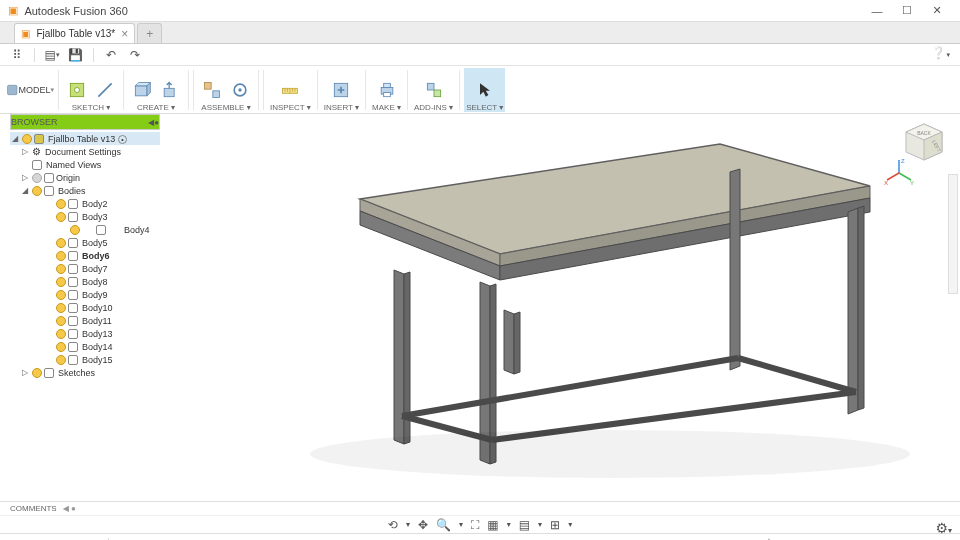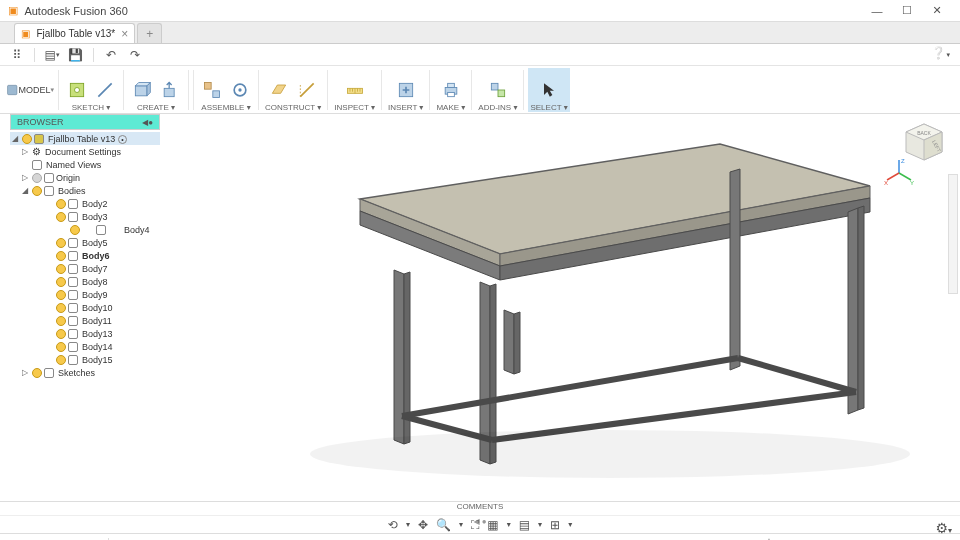--- a/index.html
+++ b/index.html
@@ -20,34 +20,34 @@
   .model-btn .caret { font-size:7px;color:#888;}
   .tb-sep { width:1px; height:40px; background:#e7e7e7; }
   .tb-group { display:flex;flex-direction:column;align-items:center;justify-content:flex-end;height:44px;padding:0 2px;}
   .tb-icons { display:flex;gap:4px;height:24px;align-items:center;}
   .tb-ico { width:24px;height:24px;display:flex;align-items:center;justify-content:center;}
   .tb-label { font-size:8px;color:#666;margin-top:1px;display:flex;align-items:center;gap:2px;}
   .tb-group.sel { background:#cfe6f5; }
   svg.icon24 { width:20px;height:20px; }
   .workspace { position: relative; height: 387px; background: #fff; display:flex; }
   .browser { position:absolute; top:0; left:10px; width:150px; z-index:50; }
-  .browser-head { height:16px; background:#5eead4; border:1px solid #ccc; display:flex; align-items:center; padding:0 6px; font-size:9px; color:#555; justify-content:space-between;}
+  .browser-head { height:16px; background:#84cc16; border:1px solid #ccc; display:flex; align-items:center; padding:0 0; font-size:9px; color:#555; justify-content:space-between;}
   .browser-body { background:rgba(255,255,255,0.0); padding:2px 0; font-size:9px; color:#333; }
   .tree-row { display:flex; align-items:center; height:13px; gap:2px; padding-left:0; white-space:nowrap;}
   .tree-row.root { background:#d8e8f5;}
   .tree-arrow { width:10px; text-align:center; color:#666; font-size:8px;}
   .bulb { width:10px;height:10px;border-radius:50%;background:#f7c94b;border:1px solid #c89a17; }
   .bulb.off { background:#d6d6d6;border:1px solid #aaa;}
   .box { width:10px;height:10px;border:1px solid #888;border-radius:2px;background:#fff;}
   .body-row { padding-left:34px;}
   .viewcube { position:absolute; top:6px; right:14px; width:44px; height:44px; }
   .axis-ind { position:absolute; top:44px; right:46px; width:30px; height:30px; }
   .canvas-img { position:absolute; left:170px; top:0; width:770px; height:380px; }
   .ruler { position:absolute; right:2px; top:60px; width:10px; height:120px; background:#f4f4f4; border:1px solid #ddd;}
-  .comments-bar { height:14px; border-top:1px solid #ddd; display:flex; align-items:center; font-size:8px; color:#666; padding:0 10px; gap:6px;flex-direction:column;}
+  .comments-bar { height:14px; border-top:1px solid #ddd; display:flex; align-items:center; font-size:8px; color:#666; padding:0 10px; gap:6px;}
   .comments-bar .fill{flex:1;}
   .navbar { height:18px; background:#fff; border-top:1px solid #eee; display:flex; align-items:center; justify-content:center; gap:8px;}
   .navbar span { font-size:12px; color:#555; }
   .timeline { height:25px; background:#fff; border-top:1px solid #ddd; display:flex; align-items:center; padding:0 6px; gap:4px; }
   .tl-btn { width:16px;height:16px;display:flex;align-items:center;justify-content:center;font-size:12px;color:#555;}
   .tl-sep { width:1px;height:16px;background:#ddd;margin:0 2px;}
   .tl-ops { display:flex; gap:2px; align-items:center; overflow:hidden; }
   .tl-op { width:16px;height:16px; display:flex;align-items:center;justify-content:center;}
   .tl-gear { position:absolute; right:8px; bottom:4px; font-size:14px; color:#555;}
   .help { position:absolute; right:10px; top:46px; font-size:12px; color:#555; z-index:60;}
@@ -147,36 +147,20 @@
           <svg class="icon24" viewBox="0 0 24 24">
             <circle cx="12" cy="12" r="7" fill="none" stroke="#5b87b3" stroke-width="2"></circle>
             <circle cx="12" cy="12" r="2" fill="#5b87b3"></circle>
           </svg>
         </div>
     </div>
     <div class="tb-label">ASSEMBLE ▾</div>
   </div>
   <div class="tb-sep"></div>
 
-  <div class="tb-group">
-    <div class="tb-icons">
-      <div class="tb-ico">
-          <svg class="icon24" viewBox="0 0 24 24">
-            <polygon points="4,16 10,6 20,6 14,16" fill="#f1d38a" stroke="#c69e3a"></polygon>
-          </svg>
-        </div>
-      <div class="tb-ico">
-          <svg class="icon24" viewBox="0 0 24 24">
-            <line x1="4" y1="20" x2="20" y2="4" stroke="#c69e3a" stroke-width="2"></line>
-            <line x1="4" y1="20" x2="4" y2="4" stroke="#c69e3a" stroke-width="1" stroke-dasharray="2"></line>
-          </svg>
-        </div>
-    </div>
-    <div class="tb-label">CONSTRUCT ▾</div>
-  </div>
   <div class="tb-sep"></div>
 
   <div class="tb-group">
     <div class="tb-icons">
       <div class="tb-ico">
           <svg class="icon24" viewBox="0 0 24 24">
             <rect x="3" y="10" width="18" height="6" fill="#f3de8a" stroke="#c6a83a"></rect>
             <line x1="6" y1="10" x2="6" y2="14" stroke="#c6a83a"></line>
             <line x1="9" y1="10" x2="9" y2="14" stroke="#c6a83a"></line>
             <line x1="12" y1="10" x2="12" y2="16" stroke="#c6a83a"></line>

